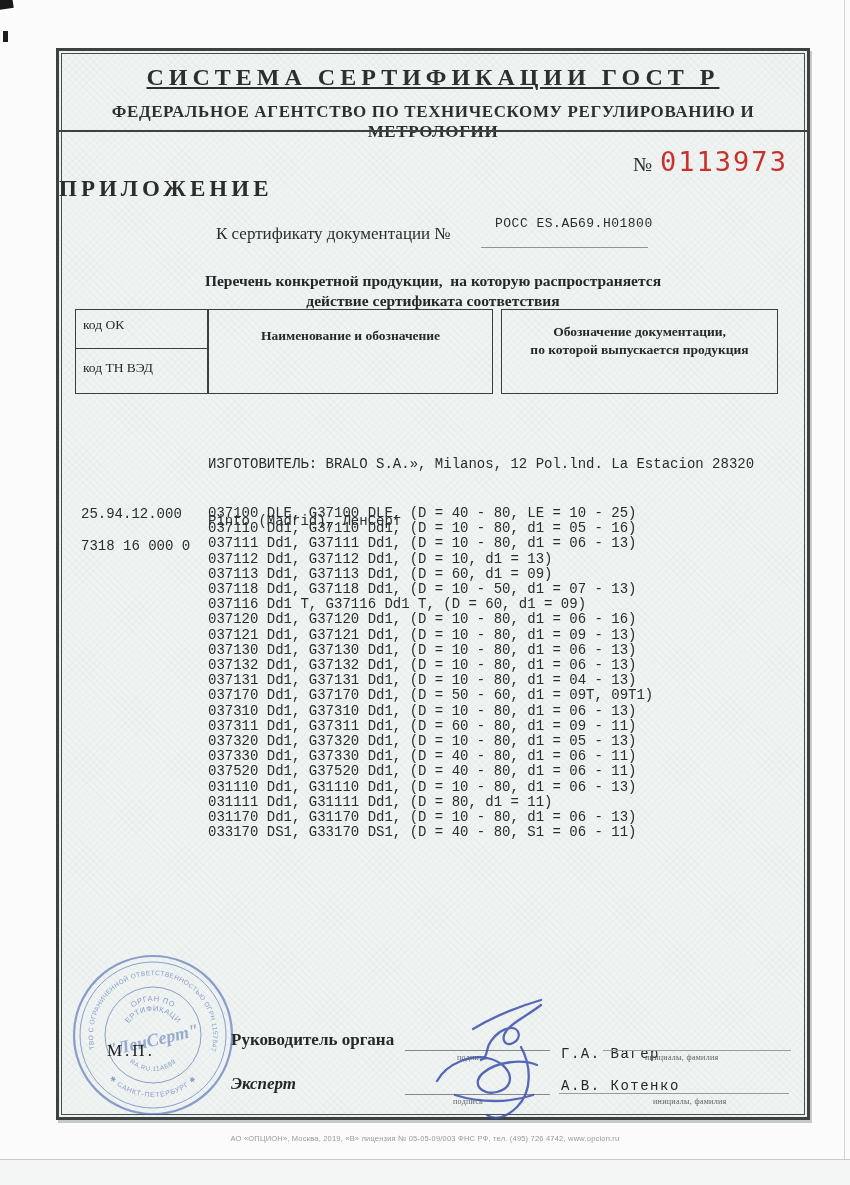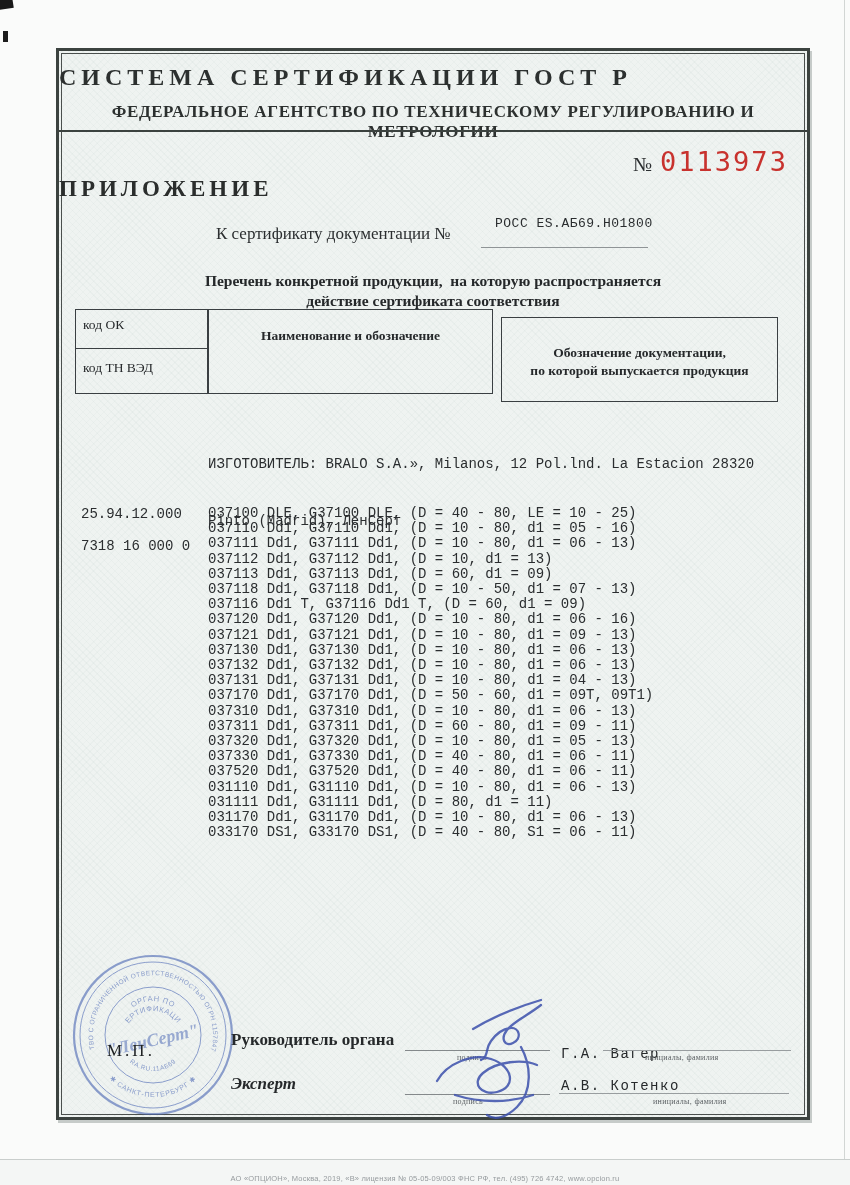--- a/index.html
+++ b/index.html
@@ -31,22 +31,22 @@
       repeating-linear-gradient(45deg,  rgba(125,158,150,0.055) 0 1px, transparent 1px 5px),
       repeating-linear-gradient(-45deg, rgba(125,158,150,0.045) 0 1px, transparent 1px 5px);
   }
   .frame-inner-line {
     left:2px; top:2px; right:2px; bottom:2px;
     border:1px solid #4a4f4d;
     pointer-events:none;
   }
 
   
-  .hdr-line1 { left:0; right:0; top:13px; text-align:left;
-    font-size:24px; font-weight:bold; letter-spacing:5px; color:#2c302f; }
+  .hdr-line1 { left:0; right:0; top:13px; text-align:center;
+    font-size:24px; font-weight:bold; letter-spacing:5px; color:#2c302f;text-decoration:underline; }
   .hdr-line2 { left:0; right:0; top:51px; text-align:center;
     font-size:17px; font-weight:bold; letter-spacing:0.6px; color:#2c302f; }
   .hdr-divider { left:0; right:0; top:79px; height:2px; background:#3b423f; }
 
   
   .form-number { left:574px; top:95px; white-space:nowrap; }
   .form-number .num-sign { font-size:20px; color:#2b2e30; margin-right:8px; }
   .form-number .num-value { font-family:"DejaVu Sans Mono", monospace;
     font-size:27px; letter-spacing:2px; color:#c8322e; }
   .doc-title { left:0; right:0; top:125px; text-align:left;
@@ -65,22 +65,22 @@
   
   .tbl { left:16px; top:258px; width:703px; height:96px; font-size:13.5px; }
   .tbl .cell { position:absolute; border:1px solid #3a3f42; }
   .cell-codes { left:0; top:0; width:133px; height:85px; }
   .cell-code-top { position:absolute; left:0; top:0; width:100%; height:39px;
     border-bottom:1px solid #3a3f42; padding:7px 0 0 7px; }
   .cell-code-bottom { position:absolute; left:0; top:39px; width:100%; height:46px;
     padding:11px 0 0 7px; }
   .cell-product { left:133px; top:0; width:285px; height:85px; text-align:center;
     padding-top:17px; line-height:18px; font-weight:600; }
-  .cell-docs { left:426px; top:8px; width:277px; height:85px; text-align:center;
-    padding-top:26px; line-height:18px; font-weight:600; }
+  .cell-docs { left:426px; top:0; width:277px; height:85px; text-align:center;
+    padding-top:13px; line-height:18px; font-weight:600; }
 
   
   .mono { font-family:"Liberation Mono", monospace; color:#2a2d2f; }
   .manufacturer { left:149px; top:366px; font-size:14px; line-height:19px; white-space:pre; }
   .code-ok    { left:22px; top:455px; font-size:14px; }
   .code-tnved { left:22px; top:487px; font-size:14px; }
   .product-list { left:149px; top:455px; font-size:14px; line-height:15.2px; white-space:pre; }
 
   
   .stamp-svg { left:4px; top:894px; width:180px; height:180px; }
@@ -104,21 +104,21 @@
   .sig-caption { font-size:8px; color:#5b6063; letter-spacing:0.3px; }
   .cap-sign1 { left:398px; top:1002px; }
   .cap-sign2 { left:394px; top:1046px; }
   .cap-init1 { left:586px; top:1002px; }
   .cap-init2 { left:594px; top:1046px; }
   .sig-strokes { left:364px; top:942px; width:175px; height:140px; }
 
   
   .footer-note { left:0; top:1134px; width:100%; text-align:center;
     font-family:"Liberation Sans", sans-serif; font-size:7.5px;
-    color:#969b9e; letter-spacing:0.2px;margin-top:40px; }
+    color:#969b9e; letter-spacing:0.2px; }
 </style>
 </head>
 <body>
 
 <div class="abs artifact-corner"></div>
 <div class="abs artifact-left-mark"></div>
 <div class="abs artifact-right-line"></div>
 <div class="abs artifact-bottom-band"></div>
 <div class="abs artifact-bottom-line"></div>
 

